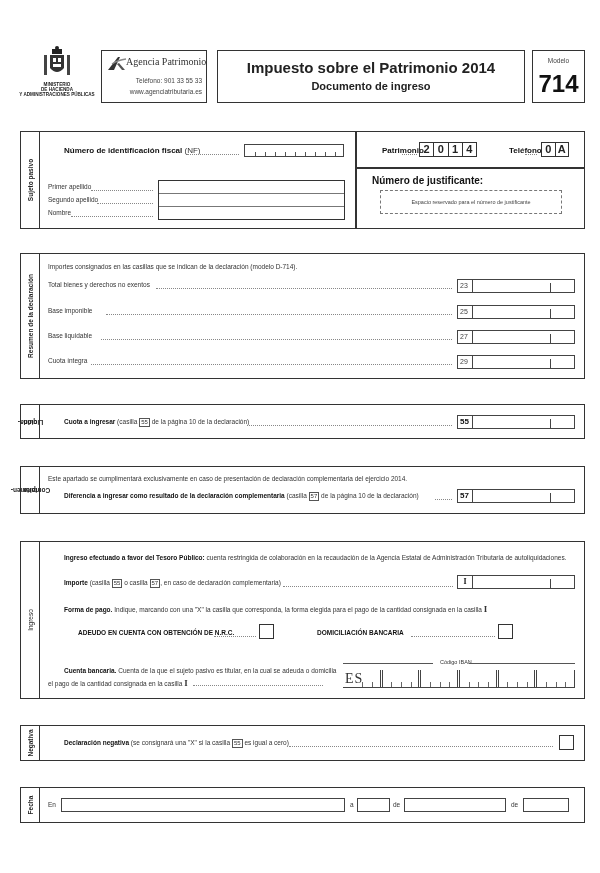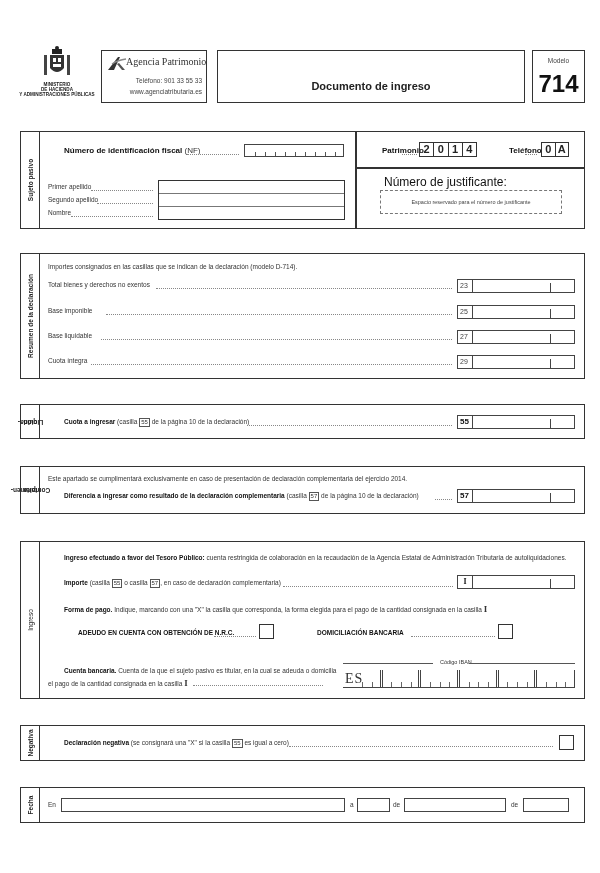--- a/index.html
+++ b/index.html
@@ -47,20 +47,21 @@
     <path d="M2 14 L12 1 L14 1 L8 14 Z" fill="#333"></path>
     <path d="M6 8 Q12 4 20 3" stroke="#888" stroke-width="1.5" fill="none"></path>
     <path d="M11 8 L16 14 L19 14 L13 7 Z" fill="#555"></path>
   </svg>
   <div style="position:absolute;left:24px;top:5px;font-family:'Liberation Serif',serif;font-size:10px;color:#333;white-space:nowrap;">Agencia Patrimonio</div>
   <div style="position:absolute;right:4px;top:26px;font-size:6.5px;color:#444;white-space:nowrap;">Teléfono: 901 33 55 33</div>
   <div style="position:absolute;right:4px;top:37px;font-size:6.5px;color:#444;white-space:nowrap;">www.agenciatributaria.es</div>
 </div>
 
 <div class="box" style="left:217px;top:50px;width:308px;height:53px;border-width:1.2px;">
+  <div style="position:absolute;left:0;right:0;top:8px;text-align:center;font-size:15px;font-weight:bold;color:#222;">Impuesto sobre el Patrimonio 2014</div>
   <div style="position:absolute;left:0;right:0;top:29px;text-align:center;font-size:11px;font-weight:bold;color:#222;">Documento de ingreso</div>
 </div>
 
 <div class="box" style="left:532px;top:50px;width:53px;height:53px;border-width:1.2px;">
   <div style="position:absolute;left:0;right:0;top:6px;text-align:center;font-size:6.5px;color:#444;">Modelo</div>
   <div style="position:absolute;left:0;right:0;top:19px;text-align:center;font-size:24px;font-weight:bold;color:#111;">714</div>
 </div>
 
 <div class="section" style="top:131px;height:98px;">
   <div class="side">
@@ -109,21 +110,21 @@
     <div style="flex:1;text-align:center;font-size:11px;font-weight:bold;line-height:13px;">4</div>
   </div>
 
   <div class="lbl" style="left:472px;top:14px;font-size:8px;"><b>Teléfono</b></div>
   <div class="dots" style="left:504px;top:22px;width:12px;"></div>
   <div style="position:absolute;left:520px;top:10px;width:28px;height:15px;border:1.2px solid #333;display:flex;">
     <div style="flex:1;text-align:center;font-size:11px;font-weight:bold;line-height:13px;border-right:1px solid #333;">0</div>
     <div style="flex:1;text-align:center;font-size:11px;font-weight:bold;line-height:13px;">A</div>
   </div>
 
-  <div class="lbl" style="left:363px;top:43px;font-size:12px;font-weight:normal;color:#111;">Número de justificante:</div>
+  <div class="lbl" style="left:351px;top:43px;font-size:10px;font-weight:bold;color:#111;">Número de justificante:</div>
   <div style="position:absolute;left:359px;top:58px;width:182px;height:24px;border:1px dashed #777;">
     <div style="text-align:center;font-size:5.5px;line-height:22px;color:#444;">Espacio reservado para el número de justificante</div>
   </div>
 </div>
 
 <div class="section" style="top:253px;height:126px;">
   <div class="side">
       <span>Resumen de la declaración</span>
     </div>
   <div class="lbl" style="left:27px;top:9px;">Importes consignados en las casillas que se indican de la declaración (modelo D-714).</div>

